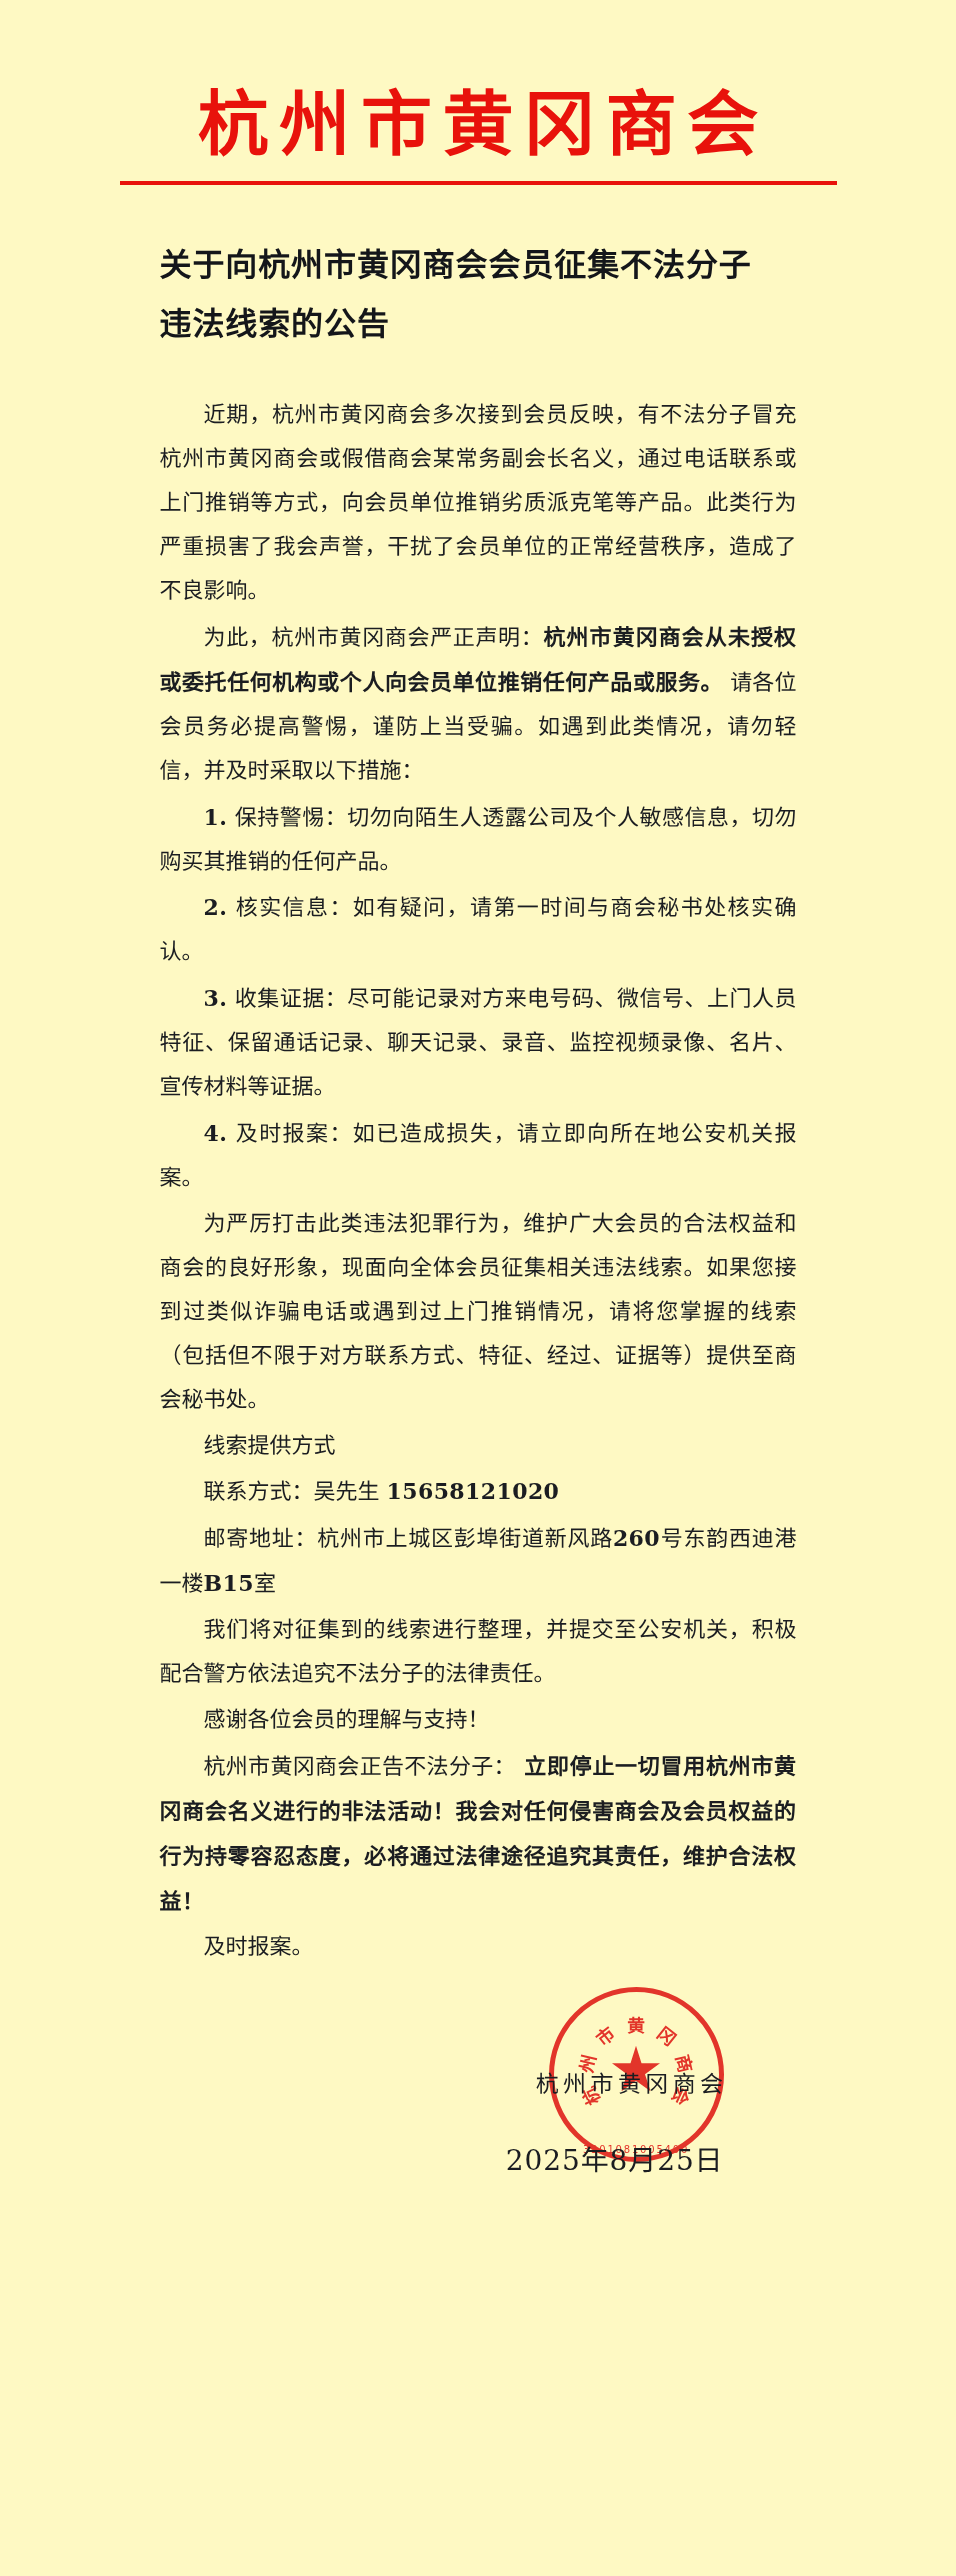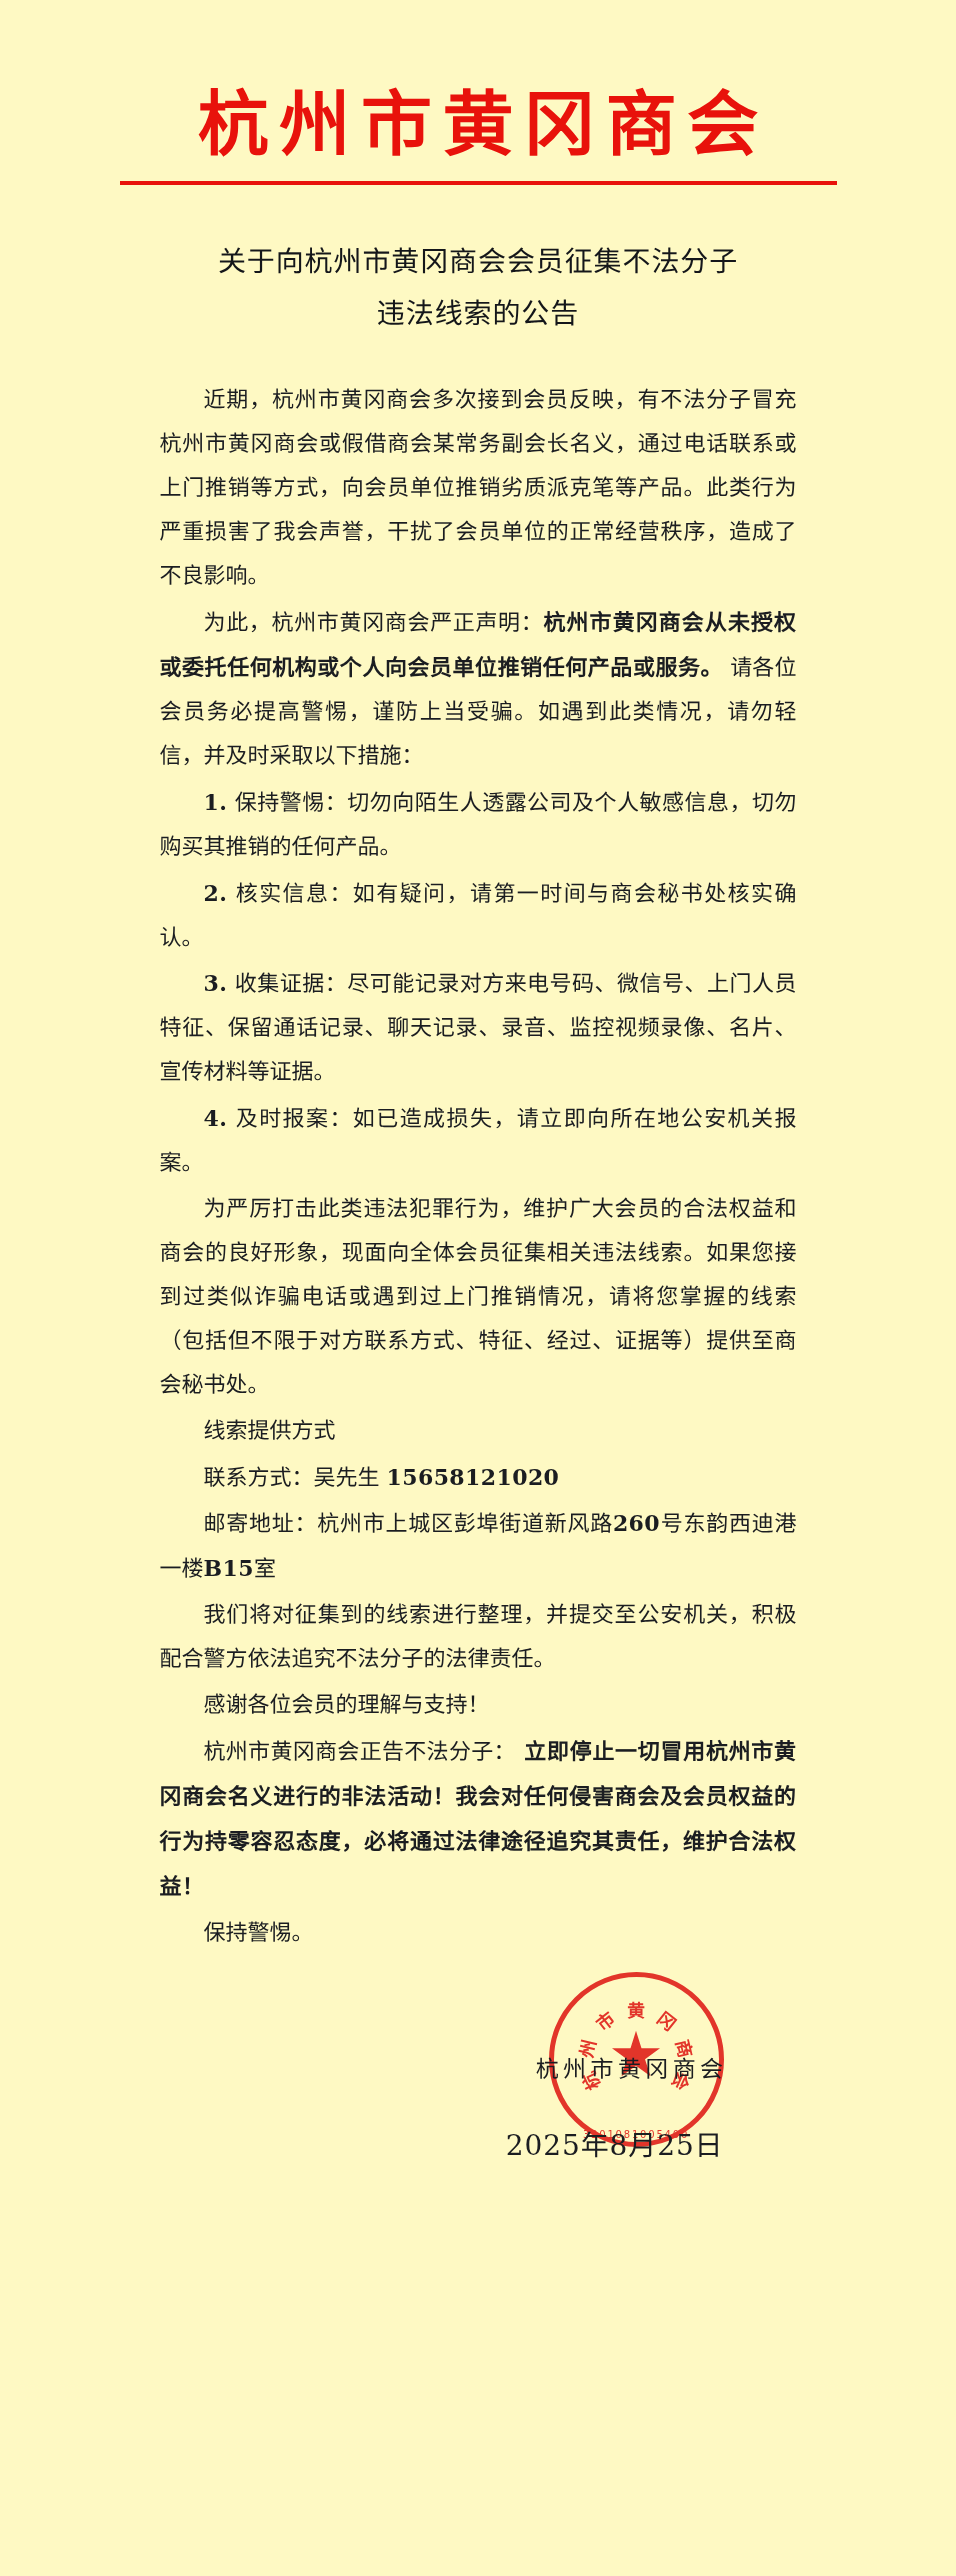--- a/index.html
+++ b/index.html
@@ -47,24 +47,23 @@
     width: 717px;
     height: 4.4px;
     background: #e8120b;
     margin-top: 16px;
   }
 
   
   .doc-title {
     width: 637px;
     margin-top: 51px;
-    text-align: center;
-    font-family: "DejaVu Serif", "Liberation Serif", serif;
-    font-size: 28px;
-    font-weight: 400;
+    font-family: "DejaVu Serif", "Liberation Serif", serif;
+    font-size: 32px;
+    font-weight: 700;
     color: #14161a;
     line-height: 1.85;
     letter-spacing: 0.9px;
   }
 
   
   .body-block {
     width: 637px;
     margin-top: 37px;
     font-family: "DejaVu Serif", "Liberation Serif", serif;
@@ -207,21 +206,21 @@
 
 
     <p class="para"><span>邮寄地址：</span><span>杭州市上城区彭埠街道新风路</span><span class="b">260</span><span>号东韵西迪港一楼</span><span class="b">B15</span><span>室</span></p>
 
     <p class="para">我们将对征集到的线索进行整理，并提交至公安机关，积极配合警方依法追究不法分子的法律责任。</p>
 
     <p class="para">感谢各位会员的理解与支持！</p>
 
     <p class="para"><span>杭州市黄冈商会正告不法分子：</span><span class="b"> 立即停止一切冒用杭州市黄冈商会名义进行的非法活动！我会对任何侵害商会及会员权益的行为持零容忍态度，必将通过法律途径追究其责任，维护合法权益！</span></p>
 
-    <p class="para">保持警惕。</p>
+    <p class="para">及时报案。</p>
   </div>
 
   <div class="sign-area">
     <div class="seal">
       <div class="seal-star"></div>
       <div class="seal-arc-text" id="sealArc">
           <span style="transform: rotate(-115deg) translate(-50%, -64px) rotate(0deg);">杭</span>
           <span style="transform: rotate(-76.6667deg) translate(-50%, -64px) rotate(0deg);">州</span>
           <span style="transform: rotate(-38.3333deg) translate(-50%, -64px) rotate(0deg);">市</span>
           <span style="transform: rotate(0deg) translate(-50%, -64px) rotate(0deg);">黄</span>

